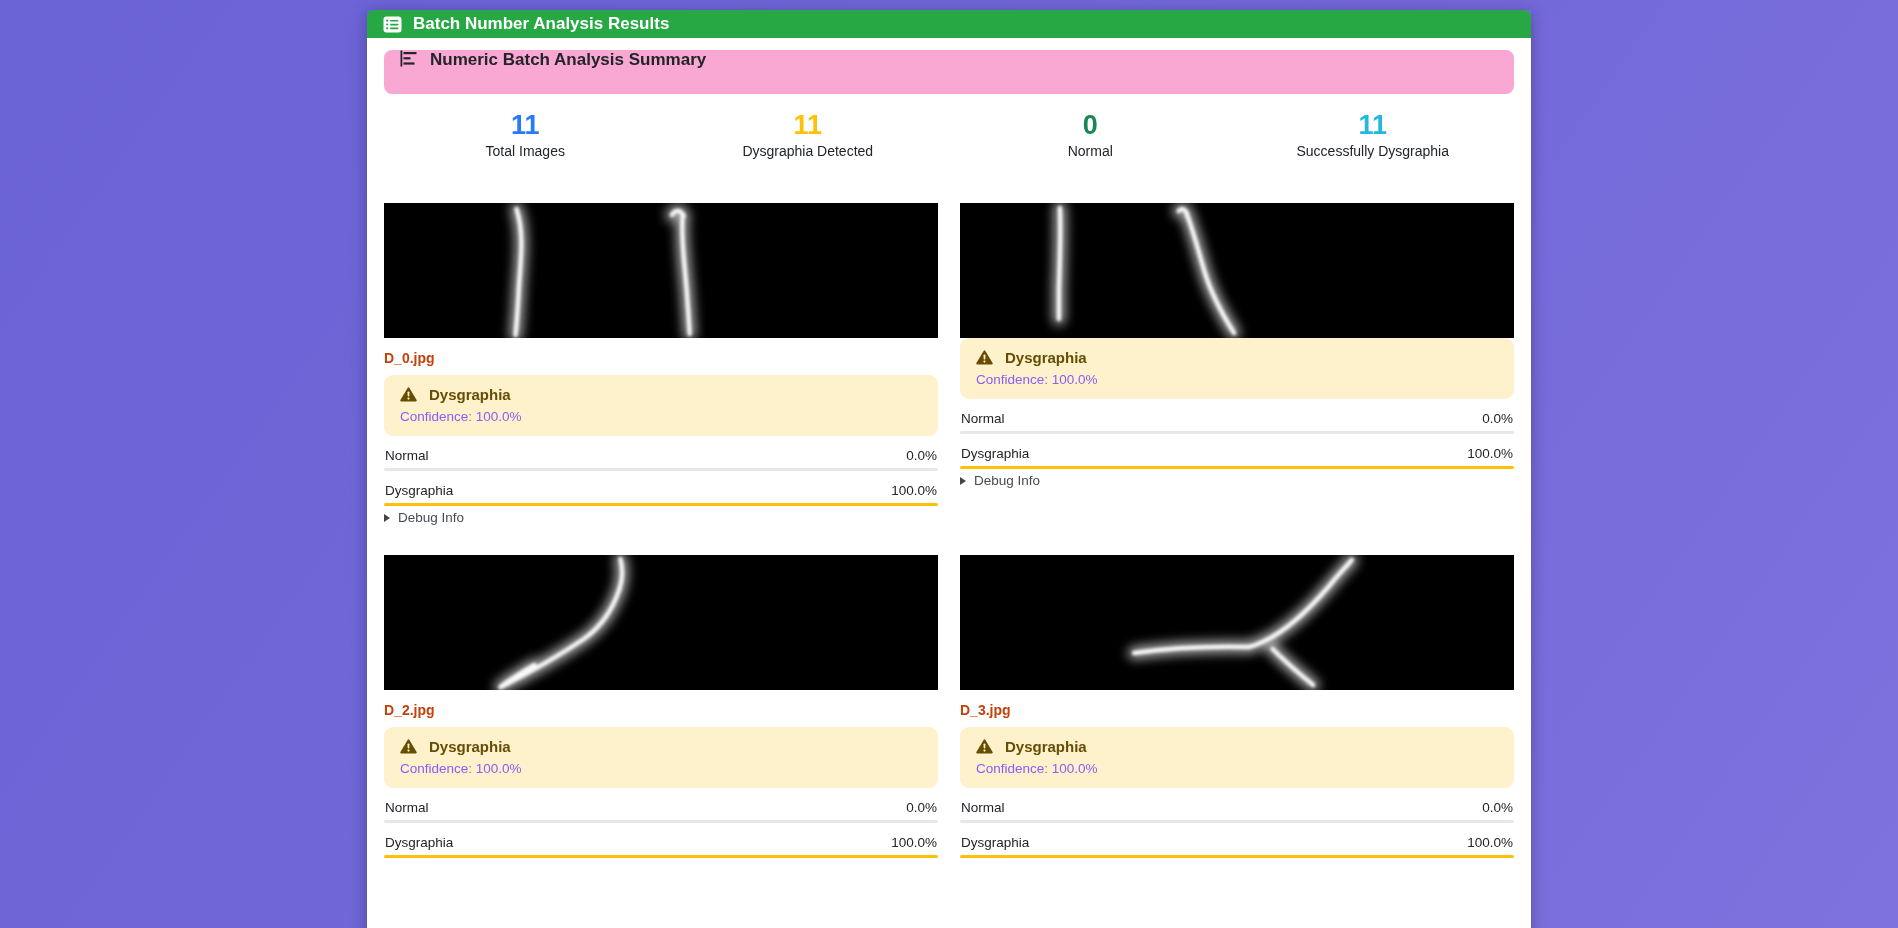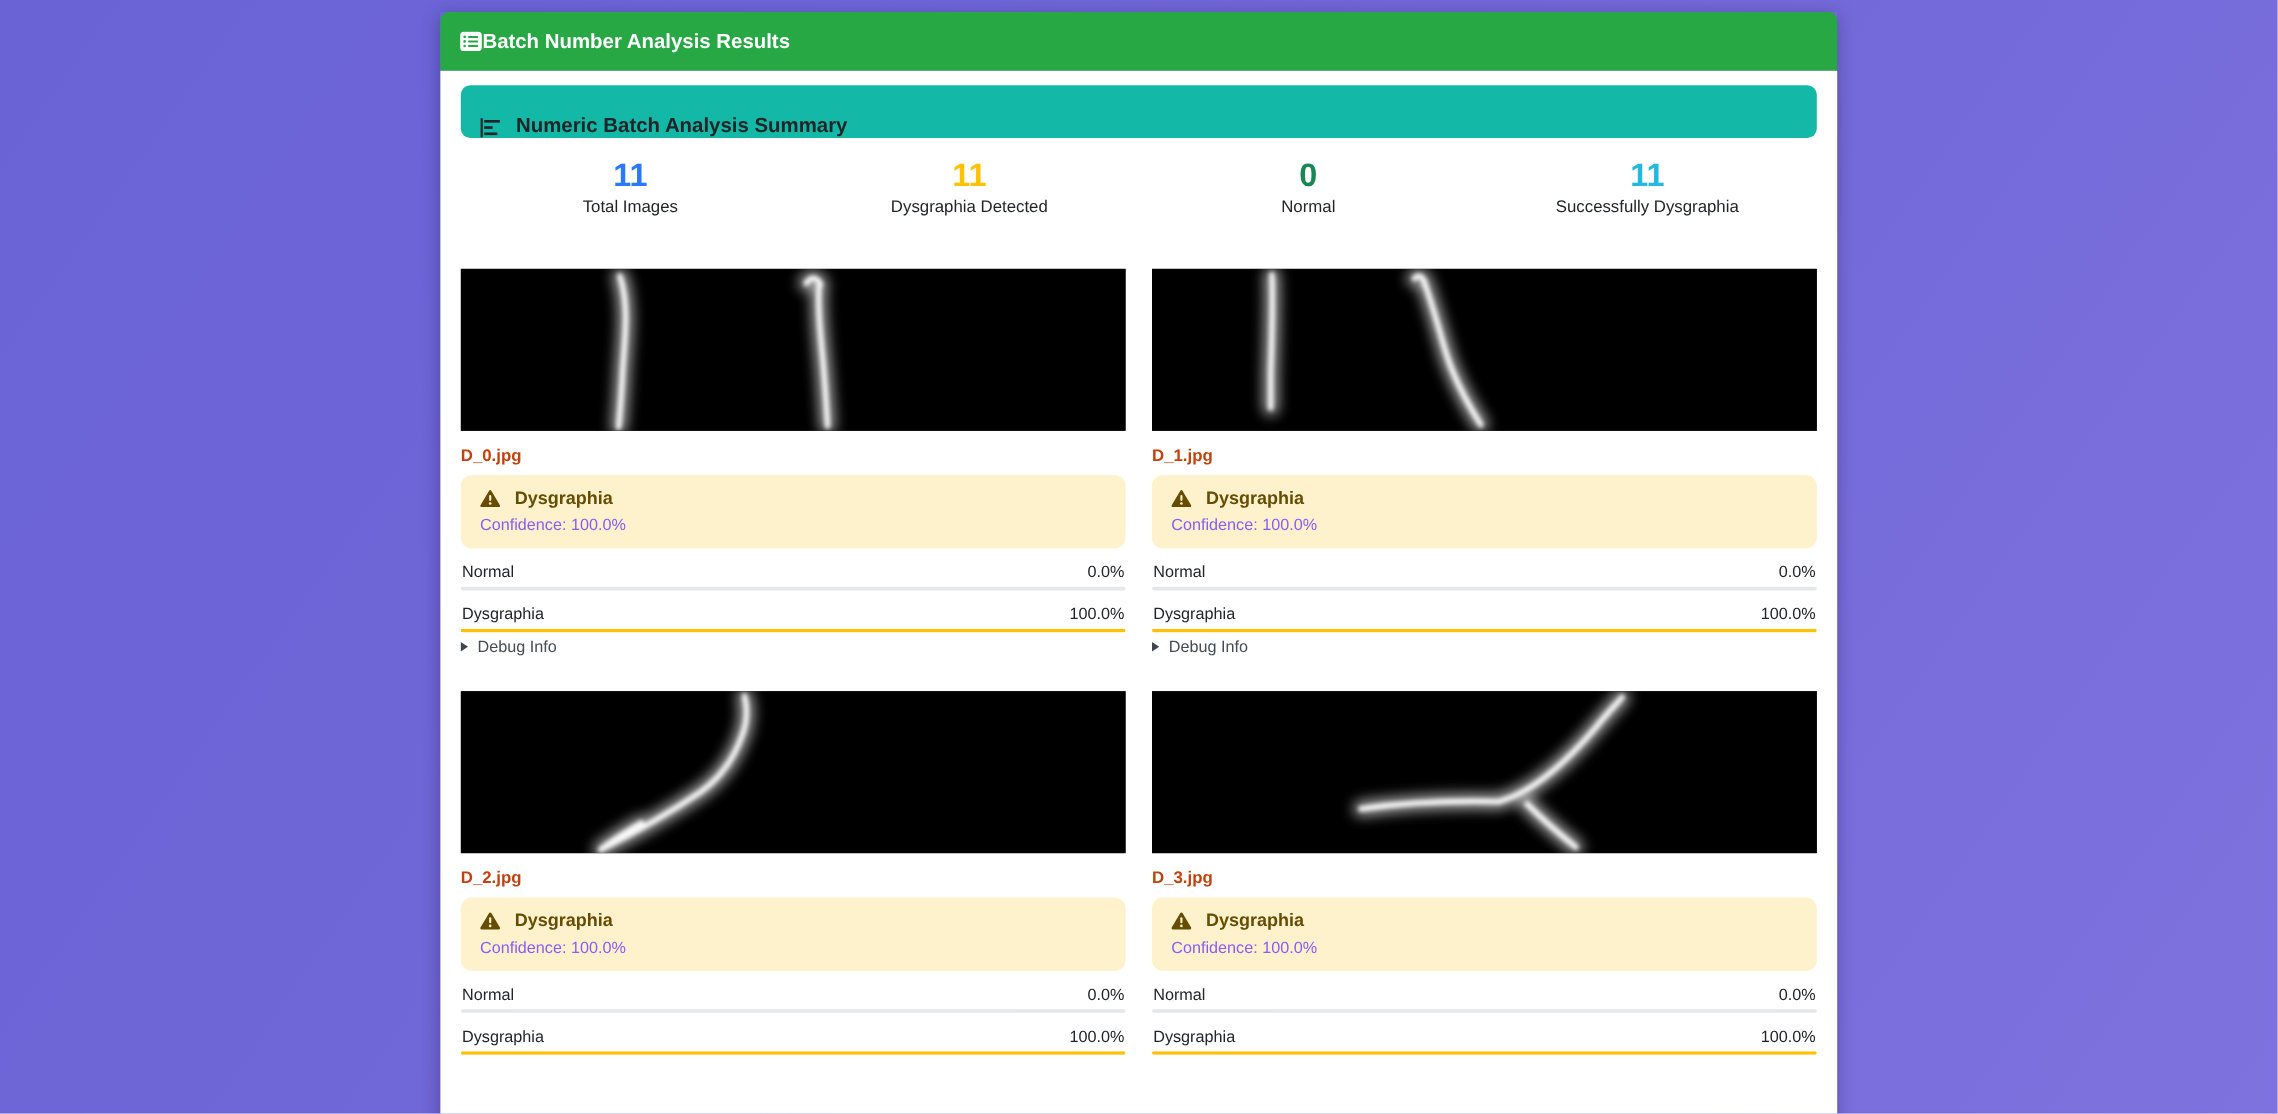--- a/index.html
+++ b/index.html
@@ -8,38 +8,38 @@
     font-family: "Liberation Sans", sans-serif;
     background: linear-gradient(125deg, #6a63d6 0%, #7268d8 55%, #7e72de 100%);
   }
   .app-window {
     width: 1164px;
     margin: 10px auto 0;
     box-shadow: 0 3px 14px rgba(20,15,60,.35);
   }
   .window-header {
     background: #28a745;
-    height: 49px;
+    height: 28px;
     border-radius: 7px 7px 0 0;
-    display: flex; align-items: center; 
+    display: flex; align-items: center; gap: 11px;
     padding: 0 16px;
   }
   .window-header .title {
     color: #ffffff; font-size: 17px; font-weight: bold;
   }
   .window-body {
     background: #ffffff;
     padding: 12px 17px 40px;
     min-height: 900px;
   }
   .summary-head {
-    background: #14b8a6;
+    background: #f9a8d4;
     border-radius: 8px;
     height: 44px;
-    display: flex; align-items: flex-end; gap: 12px;
+    display: flex; align-items: flex-start; gap: 12px;
     padding: 0 16px;
   }
   .summary-head .title { font-size: 17px; font-weight: 600; color: #212529; }
 
   .stats-row { display: flex; padding: 15px 0 12px; }
   .stat { flex: 1; text-align: center; }
   .stat .value { font-size: 27px; font-weight: bold; line-height: 32px; }
   .stat .label { font-size: 14px; color: #212529; margin-top: 2px; }
   .c-blue  { color: #2979ff; }
   .c-amber { color: #ffc107; }
@@ -223,21 +223,20 @@
             <path d="M101,5 C102,30 101,58 100,86 C100,100 100,108 100,116"></path>
               <path d="M221,8 C225,4 229,7 230,14"></path>
               <path d="M229,10 C237,32 241,48 247,68 C253,88 263,108 277,130"></path>
           </g>
           <g fill="none" stroke="#ffffff" stroke-width="4.5" stroke-linecap="round" filter="url(#glowCore)" opacity="0.95">
             <path d="M101,5 C102,30 101,58 100,86 C100,100 100,108 100,116"></path>
               <path d="M221,8 C225,4 229,7 230,14"></path>
               <path d="M229,10 C237,32 241,48 247,68 C253,88 263,108 277,130"></path>
           </g>
         </svg>
-        <div class="filename">D_1.jpg</div>
         <div class="status-badge">
           <div class="status-line">
             <svg class="warn-icon" width="17" height="15" viewBox="0 0 17 15">
               <path d="M7.6 0.9 L0.4 13 a1 1 0 0 0 .9 1.5 h14.4 a1 1 0 0 0 .9 -1.5 L9.4 0.9 a1.05 1.05 0 0 0 -1.8 0 z" fill="#664d03"></path>
               <rect x="7.6" y="4.4" width="1.8" height="5" rx="0.9" fill="#fdf2cc"></rect>
               <circle cx="8.5" cy="11.6" r="1.1" fill="#fdf2cc"></circle>
             </svg>
             <span class="status-text">Dysgraphia</span>
           </div>
           <div class="conf-text">Confidence: 100.0%</div>

